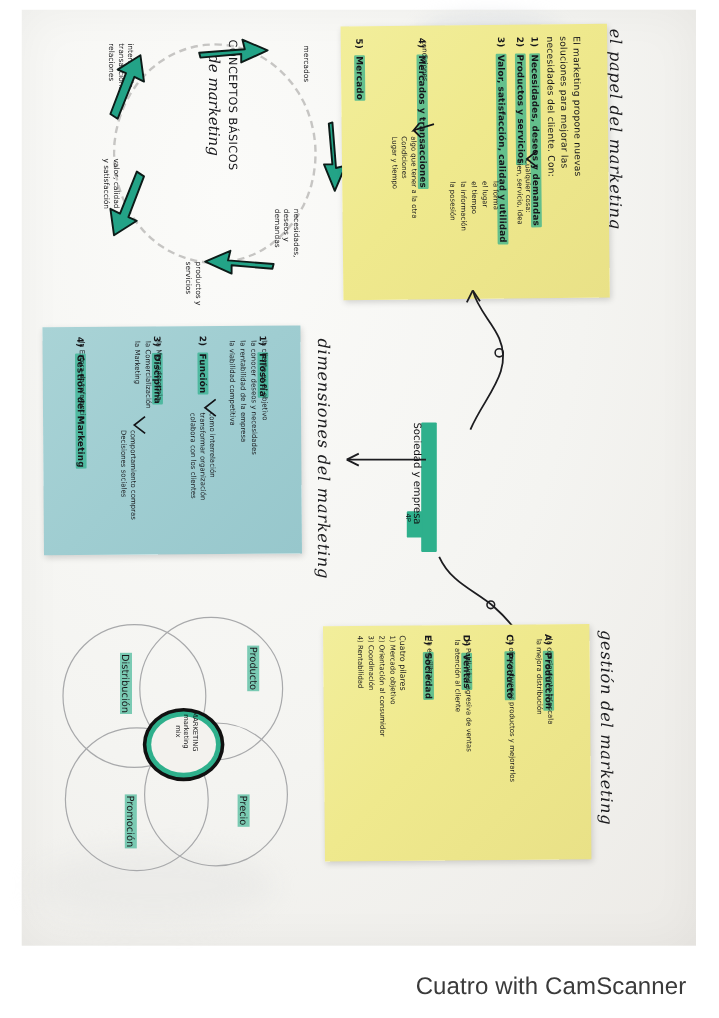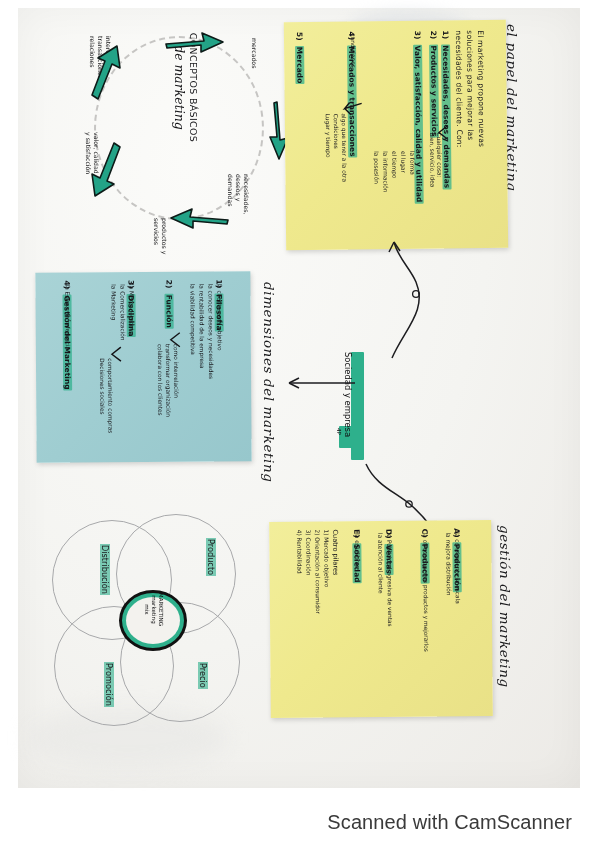--- a/index.html
+++ b/index.html
@@ -393,15 +393,15 @@
     <div class="venn-core">
       <div class="venn-core-in"></div>
       <div class="venn-core-txt">
         <div>MARKETING</div>
         <div>marketing</div>
         <div>mix</div>
       </div>
     </div>
   </div>
 
-  <div id="scan-footer">Scanned with CamScanner</div>
+  <div id="scan-footer">Cuatro with CamScanner</div>
 
 </div>
 
 </body></html>

